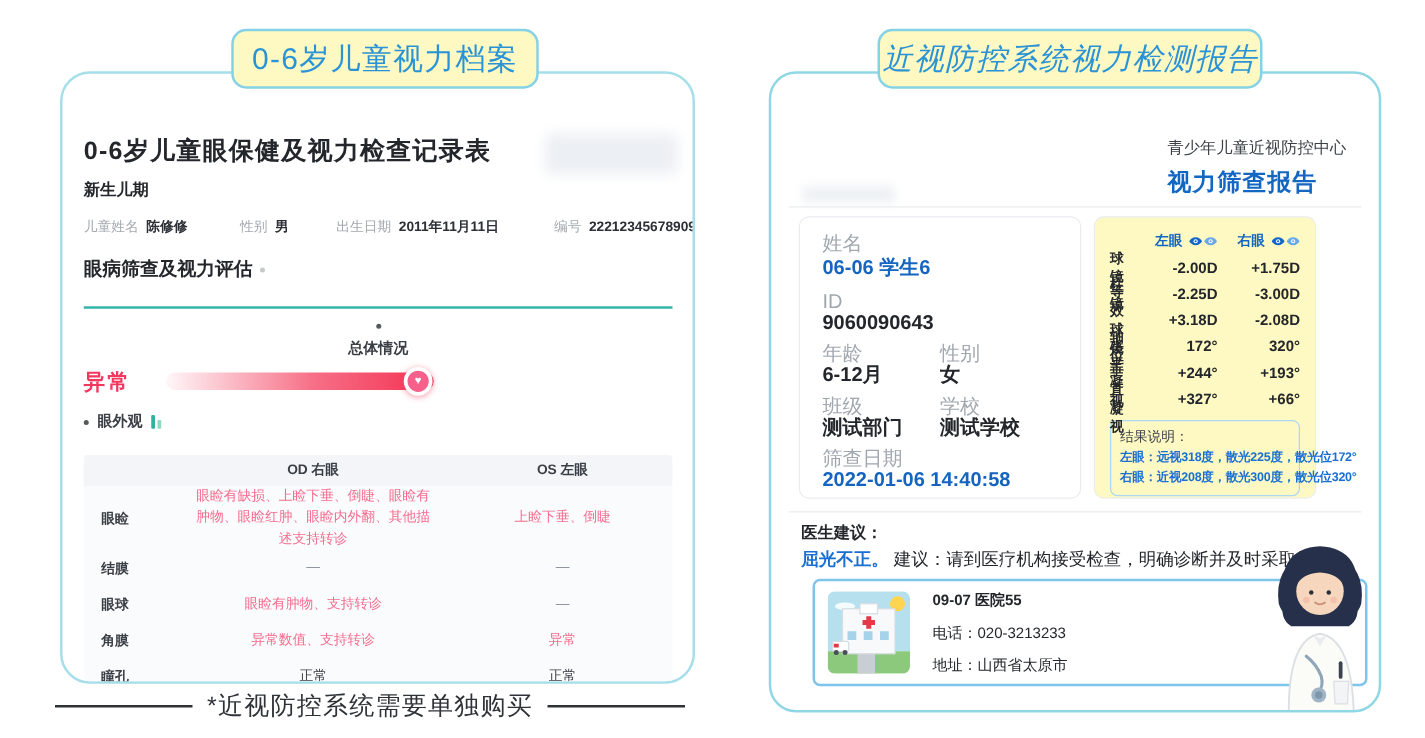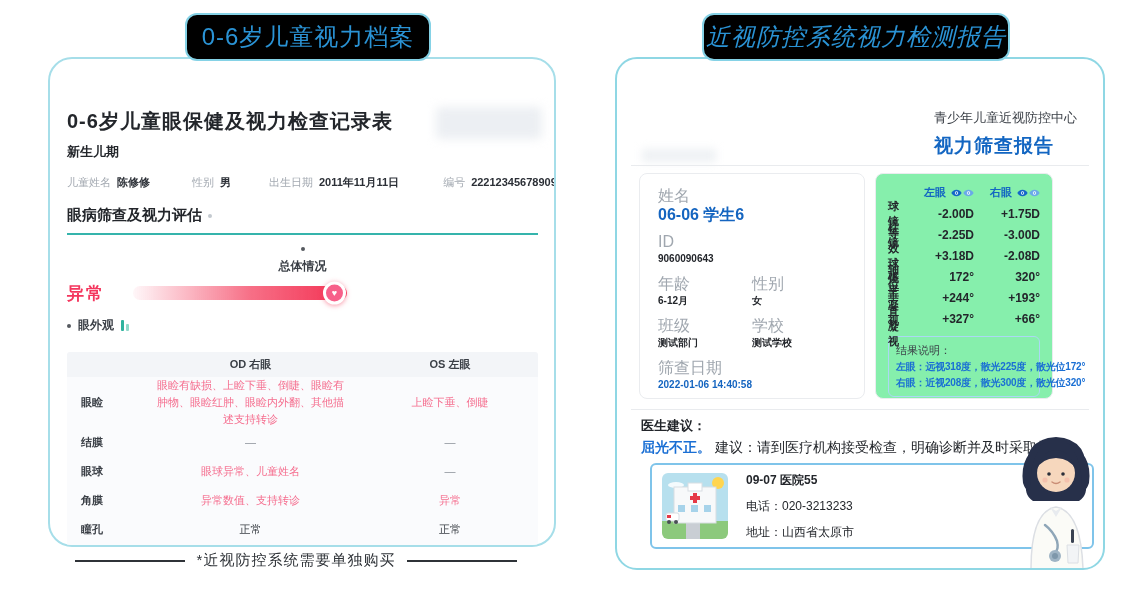--- a/index.html
+++ b/index.html
@@ -1,40 +1,40 @@
 <!DOCTYPE html>
 <html><head>
 <meta charset="utf-8">
 <style>
   * { margin:0; padding:0; box-sizing:border-box; }
   html,body { background:#fff; }
   body { font-family:"Liberation Sans","DejaVu Sans",sans-serif; color:#23262b; }
   .page { position:relative; width:1140px; height:590px; background:#fff; overflow:hidden; }
 
   
-  .badge { position:absolute; top:13px; height:48px; background:#000000;
+  .badge { position:absolute; top:23px; height:48px; background:#fef9c3;
     border:2px solid #85d2e6; border-radius:12px; display:flex; align-items:center;
     justify-content:center; font-size:24px; color:#2a93d5; letter-spacing:1px; z-index:10; }
   .badge-left  { left:185px; width:246px; }
   .badge-right { left:702px; width:308px;font-style:italic; }
 
   
   .card-left { position:absolute; left:48px; top:57px; width:508px; height:490px;
     background:#fff; border:2px solid #a6dee9; border-radius:24px; overflow:hidden; }
   .card-left-inner { position:relative; padding:50px 16px 0 17px; filter:blur(0.4px); }
   .blur-logo { position:absolute; right:12px; top:48px; width:106px; height:32px;
     background:#eceff3; border-radius:4px; filter:blur(5px); }
   .rec-title { font-size:20px; font-weight:bold; color:#23262b; letter-spacing:1px; line-height:24px; }
   .rec-stage { margin-top:12px; font-size:13px; font-weight:bold; line-height:14px; }
   .rec-info { margin-top:16px; display:flex; align-items:baseline; font-size:11px; line-height:15px; }
   .rec-info .lab { color:#a3a9b1; margin-right:6px; }
   .rec-info .val { font-weight:bold; color:#2b2f36; }
   .rec-info .pair { white-space:nowrap; }
   .p2 { margin-left:42px; } .p3 { margin-left:38px; } .p4 { margin-left:44px; }
-  .sec-title { margin-top:16px; font-size:15px; font-weight:bold; padding-bottom:8px;
+  .sec-title { margin-top:16px; font-size:15px; font-weight:bold; padding-bottom:20px;
     border-bottom:2px solid #35b4ac; display:flex; align-items:center; gap:6px; }
   .sec-mark { width:4px; height:4px; border-radius:50%; background:#c3c9cf; }
   .bullet-row { display:flex; align-items:center; gap:7px; font-size:12px; font-weight:bold; color:#3a3f46; }
   .b1 { margin-top:12px;flex-direction:column; } .b2 { margin-top:13px; }
   .dot { width:4px; height:4px; border-radius:50%; background:#55595f; }
   .bars { display:inline-flex; align-items:flex-end; gap:2px; height:11px; }
   .bars i { display:block; width:3px; border-radius:1px; }
   .bars .t1 { height:11px; background:#2fb39e; }
   .bars .t2 { height:7px;  background:#8fd9c9; }
   .overall-row { margin-top:7px; display:flex; align-items:center; height:22px; }
@@ -55,44 +55,44 @@
   .c-od  { flex:1; text-align:center; padding:0 16px; line-height:1.55; }
   .c-os  { width:176px; text-align:center; padding:0 8px; line-height:1.55; }
   .red   { color:#f56d8e; }
   .dash  { color:#8a9199; }
   .norm  { color:#3c4147; }
 
   
   .footnote { position:absolute; left:0; top:551px; width:592px; display:flex;
     align-items:center; justify-content:center; gap:12px; }
   .footnote .line { width:110px; height:2px; background:#2f3338; }
-  .footnote .txt { font-size:15px; color:#2f3338; letter-spacing:1px; }
+  .footnote .txt { font-size:20px; color:#2f3338; letter-spacing:1px; }
 
   
   .card-right { position:absolute; left:615px; top:57px; width:490px; height:513px;
     background:#fff; border:2px solid #8fd7e4; border-radius:22px; overflow:hidden; }
   .report-head { position:absolute; top:50px; right:26px; }
   .report-org { font-size:13px; color:#3a3f46; }
   .report-title { margin-top:6px; font-size:19px; font-weight:bold; color:#1366c2; letter-spacing:1px; }
   .wmark { position:absolute; left:25px; top:90px; width:74px; height:13px;
     background:#eef1f4; filter:blur(4px); }
   .rdiv { position:absolute; left:14px; right:14px; height:0; border-top:1px solid #e9ebee; }
   .rdiv1 { top:106px; } .rdiv2 { top:350px; }
 
   .info-card { position:absolute; left:22px; top:114px; width:226px; height:226px;
     background:#fff; border:1px solid #eaecef; border-radius:8px; padding:15px 18px; }
   .f-lab { font-size:16px; color:#a0a7af; line-height:13px; }
-  .f-val { font-size:10px; font-weight:bold; color:#23262b; margin-top:3px; line-height:15px; }
+  .f-val { font-size:16px; font-weight:bold; color:#23262b; margin-top:3px; line-height:15px; }
   .f-val.blue { color:#1565c0; }
   .f-val.big { font-size:16px; line-height:19px; }
   .f-group { margin-bottom:11px; }
   .f-cols { display:flex; } .f-cols > div { width:50%; }
 
   .meas-card { position:absolute; left:258px; top:114px; width:178px; height:226px;
-    background:#86efac; border:1px solid #eaecef; border-radius:8px; padding:11px 12px 8px; }
+    background:#fef9c3; border:1px solid #eaecef; border-radius:8px; padding:11px 12px 8px; }
   .m-head { display:flex; margin-bottom:3px; }
   .m-head .sp { flex:1; }
   .m-col { width:66px; text-align:right; font-size:11px; font-weight:bold; color:#1366c2;
     white-space:nowrap; }
   .m-col .eyes { display:inline-flex; gap:1px; vertical-align:-1px; margin-left:2px; }
   .m-row { display:flex; align-items:center; height:21px; }
   .m-row .lbl { flex:1; font-size:11px; font-weight:bold; color:#23262b; }
   .m-row .v { width:66px; text-align:right; font-size:12px; font-weight:bold; color:#23262b;
     white-space:nowrap; }
   .note-box { margin-top:7px; border:1px solid #abd8f3; border-radius:6px; padding:5px 7px; }
@@ -176,21 +176,21 @@
             <span class="c-od red">眼睑有缺损、上睑下垂、倒睫、眼睑有肿物、眼睑红肿、眼睑内外翻、其他描述支持转诊</span>
             <span class="c-os red">上睑下垂、倒睫</span>
           </div>
           <div class="trow">
             <span class="c-lab">结膜</span>
             <span class="c-od dash">—</span>
             <span class="c-os dash">—</span>
           </div>
           <div class="trow">
             <span class="c-lab">眼球</span>
-            <span class="c-od red">眼球异常、儿童姓名</span>
+            <span class="c-od red">眼睑有肿物、支持转诊</span>
             <span class="c-os dash">—</span>
           </div>
           <div class="trow">
             <span class="c-lab">角膜</span>
             <span class="c-od red">异常数值、支持转诊</span>
             <span class="c-os red">异常</span>
           </div>
           <div class="trow">
             <span class="c-lab">瞳孔</span>
             <span class="c-od norm">正常</span>

